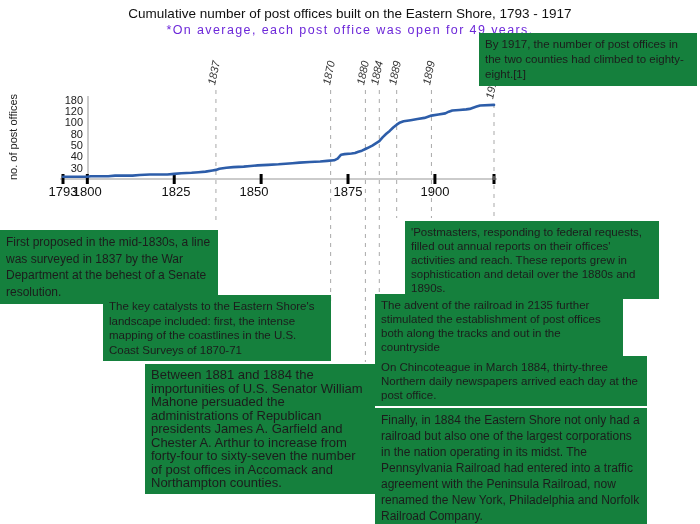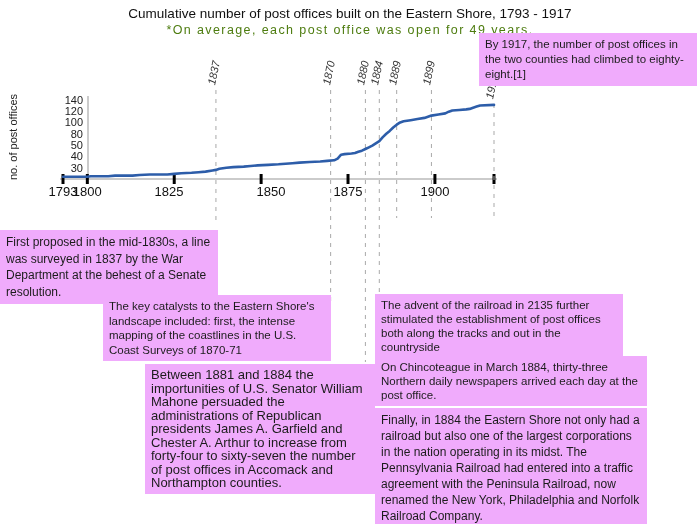--- a/index.html
+++ b/index.html
@@ -1,21 +1,21 @@
 <!DOCTYPE html>
 <html><head>
 <meta charset="utf-8">
 <style>
   html,body{margin:0;padding:0;background:#fff;}
   .page{position:relative;width:700px;height:524px;background:#ffffff;
         font-family:"Liberation Sans", sans-serif;color:#1a1a1a;overflow:hidden;}
   .abs{position:absolute;}
   .title{top:6px;left:0;width:700px;text-align:center;font-size:13.5px;color:#111;}
-  .subtitle{top:23px;left:0;width:700px;text-align:center;font-size:12.5px;letter-spacing:1.4px;color:#4d7c0f;}
-  .note{position:absolute;background:#f0abfc;color:#1c1c1c;padding:4px 6px;z-index:3;}
+  .subtitle{top:23px;left:0;width:700px;text-align:center;font-size:12.5px;letter-spacing:1.4px;color:#6d28d9;}
+  .note{position:absolute;background:#15803d;color:#1c1c1c;padding:4px 6px;z-index:3;}
   .n-by1917{left:479px;top:33px;width:206px;font-size:11.5px;line-height:15px;}
   .n-first{left:0px;top:230px;width:206px;font-size:12px;line-height:16.5px;}
   .n-catalysts{left:103px;top:295px;width:216px;font-size:11.5px;line-height:14.5px;}
   .n-mahone{left:145px;top:364px;width:218px;font-size:13px;line-height:13.5px;}
   .n-postmasters{left:405px;top:221px;width:242px;font-size:11.5px;line-height:14px;}
   .n-advent{left:375px;top:294px;width:236px;font-size:11.5px;line-height:14px;}
   .n-chinco{left:375px;top:356px;width:260px;font-size:11.5px;line-height:14px;}
   .n-finally{left:375px;top:408px;width:260px;font-size:12px;line-height:16px;}
   #chart-svg{position:absolute;left:0;top:0;z-index:1;}
   .xlab{position:absolute;font-size:13px;color:#111;text-align:center;z-index:2;}
@@ -54,43 +54,44 @@
       <line x1="431.43548387096774" y1="90" x2="431.43548387096774" y2="218" stroke="#a9a9a9" stroke-width="1" stroke-dasharray="4 5"></line>
       <line x1="494" y1="104" x2="494" y2="220" stroke="#a9a9a9" stroke-width="1" stroke-dasharray="4 5"></line>
       <polyline points="63.0,176.7 87.3,176.7 90.8,176.2 108.2,176.2 115.1,175.6 132.5,175.6 139.5,175.0 149.9,174.5 167.3,174.5 174.2,173.9 181.2,173.3 191.6,172.8 198.6,172.2 205.5,171.6 212.5,170.5 215.9,169.9 219.4,168.8 226.4,167.7 233.3,167.1 243.7,166.6 250.7,166.0 257.6,165.4 268.1,164.9 278.5,164.3 285.5,163.7 292.4,163.2 299.4,162.6 309.8,162.0 320.2,161.5 327.2,160.9 334.1,160.3 337.6,158.6 341.1,154.7 344.5,154.1 351.5,153.5 355.0,153.0 358.4,151.8 361.9,150.7 365.4,149.0 368.9,147.3 372.3,145.6 375.8,143.4 379.3,141.1 382.8,137.1 386.3,133.7 389.7,130.9 393.2,127.5 396.7,124.7 400.2,122.4 403.6,121.3 410.6,120.2 417.5,119.0 424.5,117.9 431.4,115.6 438.4,114.5 445.3,113.4 448.8,111.7 452.3,110.5 459.2,110.0 466.2,109.4 469.7,108.9 473.1,107.7 476.6,106.6 480.1,105.5 494.0,104.9" fill="none" stroke="#2d5da9" stroke-width="2.6" stroke-linejoin="round" stroke-linecap="round"></polyline>
     </svg>
 
   <div class="yaxis-title">no. of post offices</div>
 
   <div id="chart-labels">
       <div class="xlab" style="left: 46px; top: 184px; width: 34px;">1793</div>
       <div class="xlab" style="left: 70.3306px; top: 184px; width: 34px;">1800</div>
-      <div class="xlab" style="left: 152px; top: 184px; width: 34px;">1825</div>
-      <div class="xlab" style="left: 254px; top: 184px; width: 34px;">1850</div>
+      <div class="xlab" style="left: 159px; top: 184px; width: 34px;">1825</div>
+      <div class="xlab" style="left: 237px; top: 184px; width: 34px;">1850</div>
       <div class="xlab" style="left: 331.016px; top: 184px; width: 34px;">1875</div>
       <div class="xlab" style="left: 417.911px; top: 184px; width: 34px;">1900</div>
       <div class="ylab" style="left: 40px; top: 161.686px; width: 43px;">30</div>
       <div class="ylab" style="left: 40px; top: 150.371px; width: 43px;">40</div>
       <div class="ylab" style="left: 40px; top: 139.057px; width: 43px;">50</div>
       <div class="ylab" style="left: 40px; top: 127.743px; width: 43px;">80</div>
       <div class="ylab" style="left: 40px; top: 116.429px; width: 43px;">100</div>
       <div class="ylab" style="left: 40px; top: 105.114px; width: 43px;">120</div>
-      <div class="ylab" style="left: 40px; top: 93.8px; width: 43px;">140</div>
+      <div class="ylab" style="left: 40px; top: 93.8px; width: 43px;">180</div>
       <div class="rotlab" style="left: 216.935px; top: 74px; height: 12px;">1837</div>
       <div class="rotlab" style="left: 331.637px; top: 74px; height: 12px;">1870</div>
       <div class="rotlab" style="left: 366.395px; top: 74px; height: 12px;">1880</div>
       <div class="rotlab" style="left: 380.298px; top: 74px; height: 12px;">1884</div>
       <div class="rotlab" style="left: 397.677px; top: 74px; height: 12px;">1889</div>
       <div class="rotlab" style="left: 432.435px; top: 74px; height: 12px;">1899</div>
       <div class="rotlab" style="left: 495px; top: 88px; height: 12px;">1917</div>
     </div>
 
   <div class="leader"></div>
 
   <div class="note n-by1917">By 1917, the number of post offices in the two counties had climbed to eighty-eight.[1]</div>
   <div class="note n-first">First proposed in the mid-1830s, a line was surveyed in 1837 by the War Department at the behest of a Senate resolution.</div>
   <div class="note n-catalysts">The key catalysts to the Eastern Shore's landscape included: first, the intense mapping of the coastlines in the U.S. Coast Surveys of 1870-71</div>
   <div class="note n-mahone">Between 1881 and 1884 the importunities of U.S. Senator William Mahone persuaded the administrations of Republican presidents James A. Garfield and Chester A. Arthur to increase from forty-four to sixty-seven the number of post offices in Accomack and Northampton counties.</div>
+  <div class="note n-postmasters">'Postmasters, responding to federal requests, filled out annual reports on their offices' activities and reach.  These reports grew in sophistication and detail over the 1880s and 1890s.</div>
   <div class="note n-advent">The advent of the railroad in 2135 further stimulated the establishment of post offices both along the tracks and out in the countryside</div>
   <div class="note n-chinco">On Chincoteague in March 1884, thirty-three Northern daily newspapers arrived each day at the post office.</div>
   <div class="note n-finally">Finally, in 1884 the Eastern Shore not only had a railroad but also one of the largest corporations in the nation operating in its midst.  The Pennsylvania Railroad had entered into a traffic agreement with the Peninsula Railroad, now renamed the New York, Philadelphia and Norfolk Railroad Company.</div>
 
 </div>
 
 </body></html>

